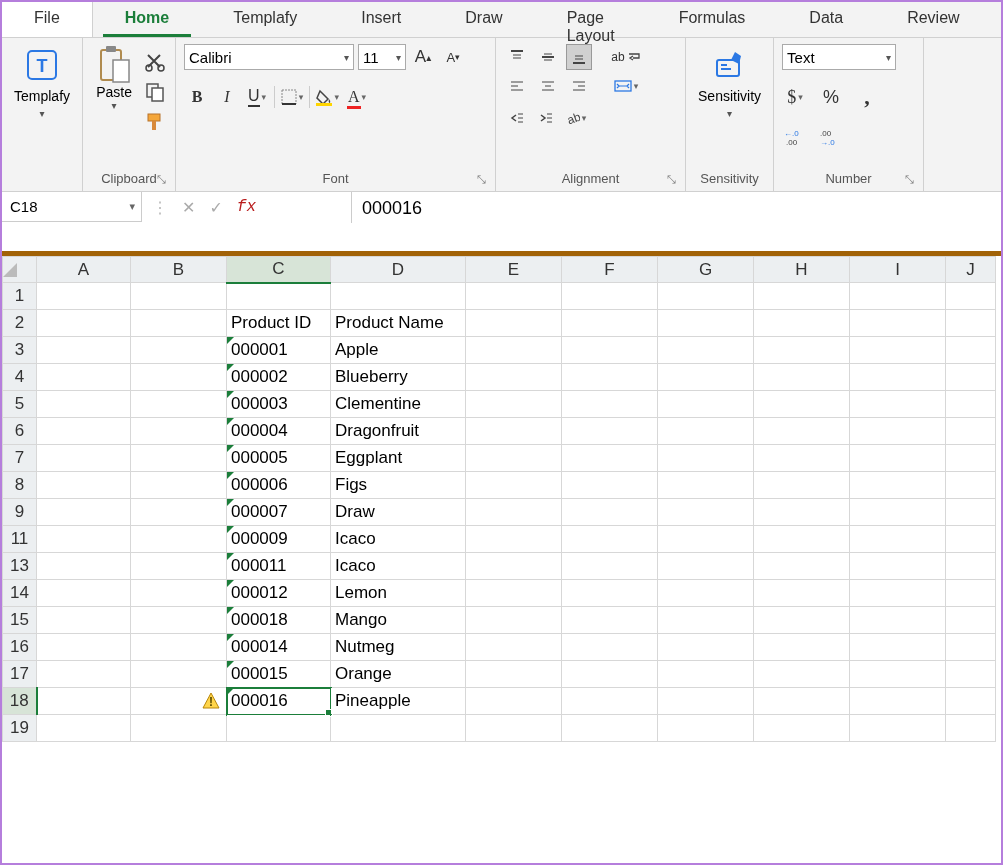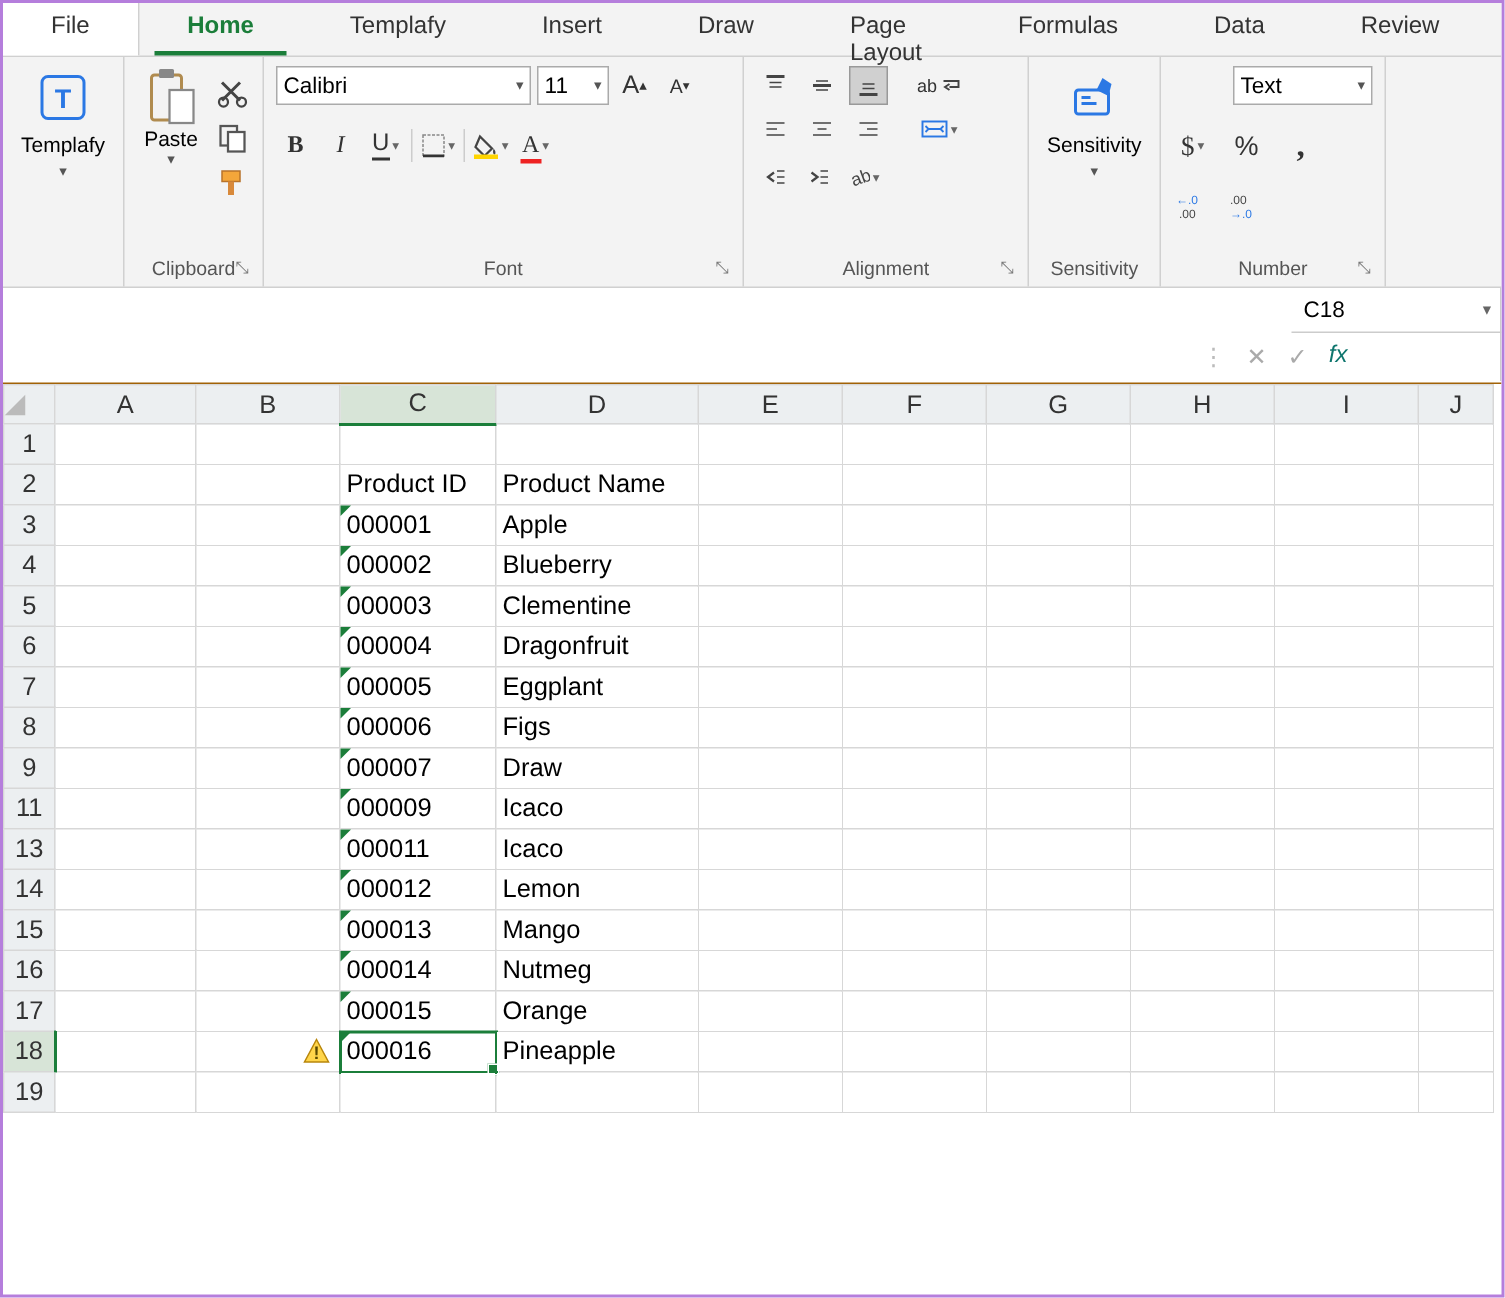--- a/index.html
+++ b/index.html
@@ -35,28 +35,28 @@
 .font-name { width: 170px; }
 .font-size { width: 48px; }
 .icon-btn { width: 26px; height: 26px; display: flex; align-items: center; justify-content: center; font-size: 16px; color: #333; border: 1px solid transparent; }
 .icon-btn.small-drop::after { content: "▾"; font-size: 9px; margin-left: 2px; color: #666; }
 .underline-bar { border-bottom: 2px solid currentColor; }
 
 .align-grid { display: grid; grid-template-columns: repeat(3, 28px); grid-auto-rows: 26px; gap: 3px; }
 .align-extra { display: flex; flex-direction: column; gap: 3px; margin-left: 6px; }
 
 .num-group .row { display: flex; align-items: center; gap: 6px; margin-bottom: 8px; }
-.num-format { width: 114px; margin-left: 40px; }
-
-
-.fbar { display: flex; align-items: flex-end; background: #fff; border-bottom: 1px solid #a16207; height: 64px; flex-direction: column; }
+.num-format { width: 114px; }
+
+
+.fbar { display: flex; align-items: flex-start; background: #fff; border-bottom: 5px solid #a16207; height: 64px; }
 .namebox { width: 140px; border: 1px solid #ccc; border-top: none; border-left: none; display: flex; align-items: flex-start; padding: 6px 8px; font-size: 15px; position: relative; }
 .namebox .arr { position: absolute; right: 6px; top: 8px; font-size: 11px; color: #666; }
 .fx-controls { width: 210px; display: flex; align-items: flex-start; padding: 6px 10px; gap: 14px; border-right: 1px solid #ccc; color: #aaa; font-size: 16px; }
-.fx-controls .fx { font-style: italic; color: #0f766e; font-family: Liberation Sans, sans-serif; }
+.fx-controls .fx { font-style: italic; color: #b91c1c; font-family: Liberation Mono, monospace; }
 .fcontent { flex: 1; padding: 6px 10px; font-size: 18px; }
 
 
 .grid-wrap { position: relative; overflow: hidden; height: calc(865px - 36px - 154px - 64px - 4px); }
 table.grid { border-collapse: collapse; table-layout: fixed; }
 .grid th, .grid td { border: 1px solid #d7d7d7; font-size: 17px; font-weight: 400; }
 .grid thead th { background: #eceff1; height: 26px; text-align: center; color: #333; }
 .grid thead th.selcol { background: #d7e4d7; border-bottom: 2px solid #1b7e3a; }
 .grid .corner { background: #eceff1; width: 34px; }
 .grid tbody th { background: #eceff1; width: 34px; text-align: center; color: #333; }
@@ -532,21 +532,21 @@
           <td></td>
           <td></td>
           <td></td>
           <td></td>
           <td></td>
         </tr>
         <tr>
           <th>15</th>
           <td></td>
           <td></td>
-          <td class="text-mark">000013</td>
+          <td class="text-mark">000018</td>
           <td>Mango</td>
           <td></td>
           <td></td>
           <td></td>
           <td></td>
           <td></td>
           <td></td>
         </tr>
         <tr>
           <th>16</th>

